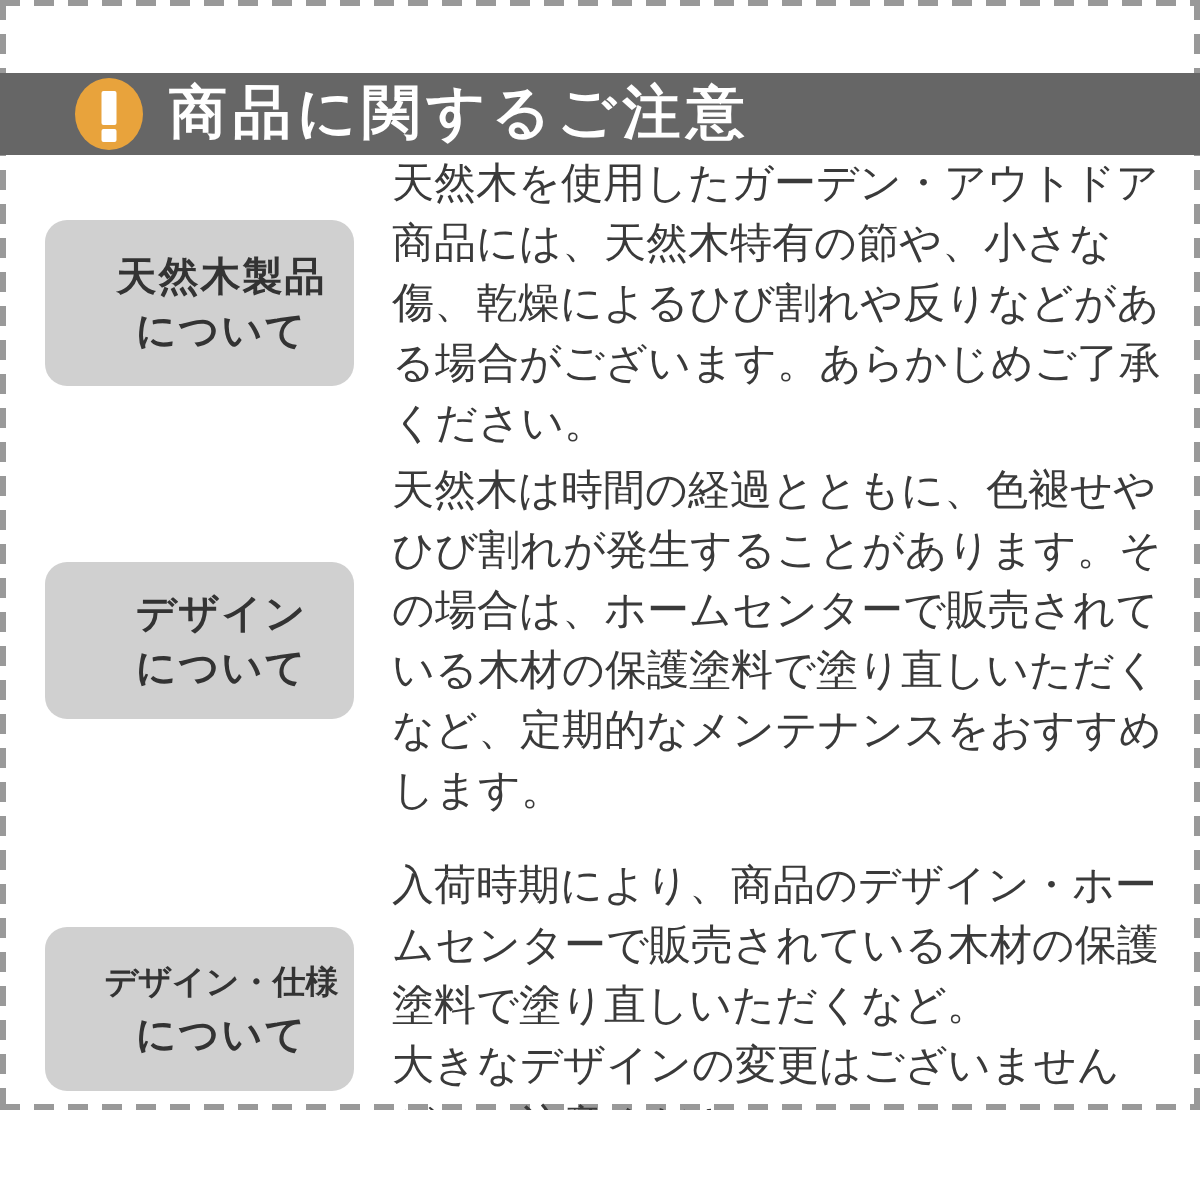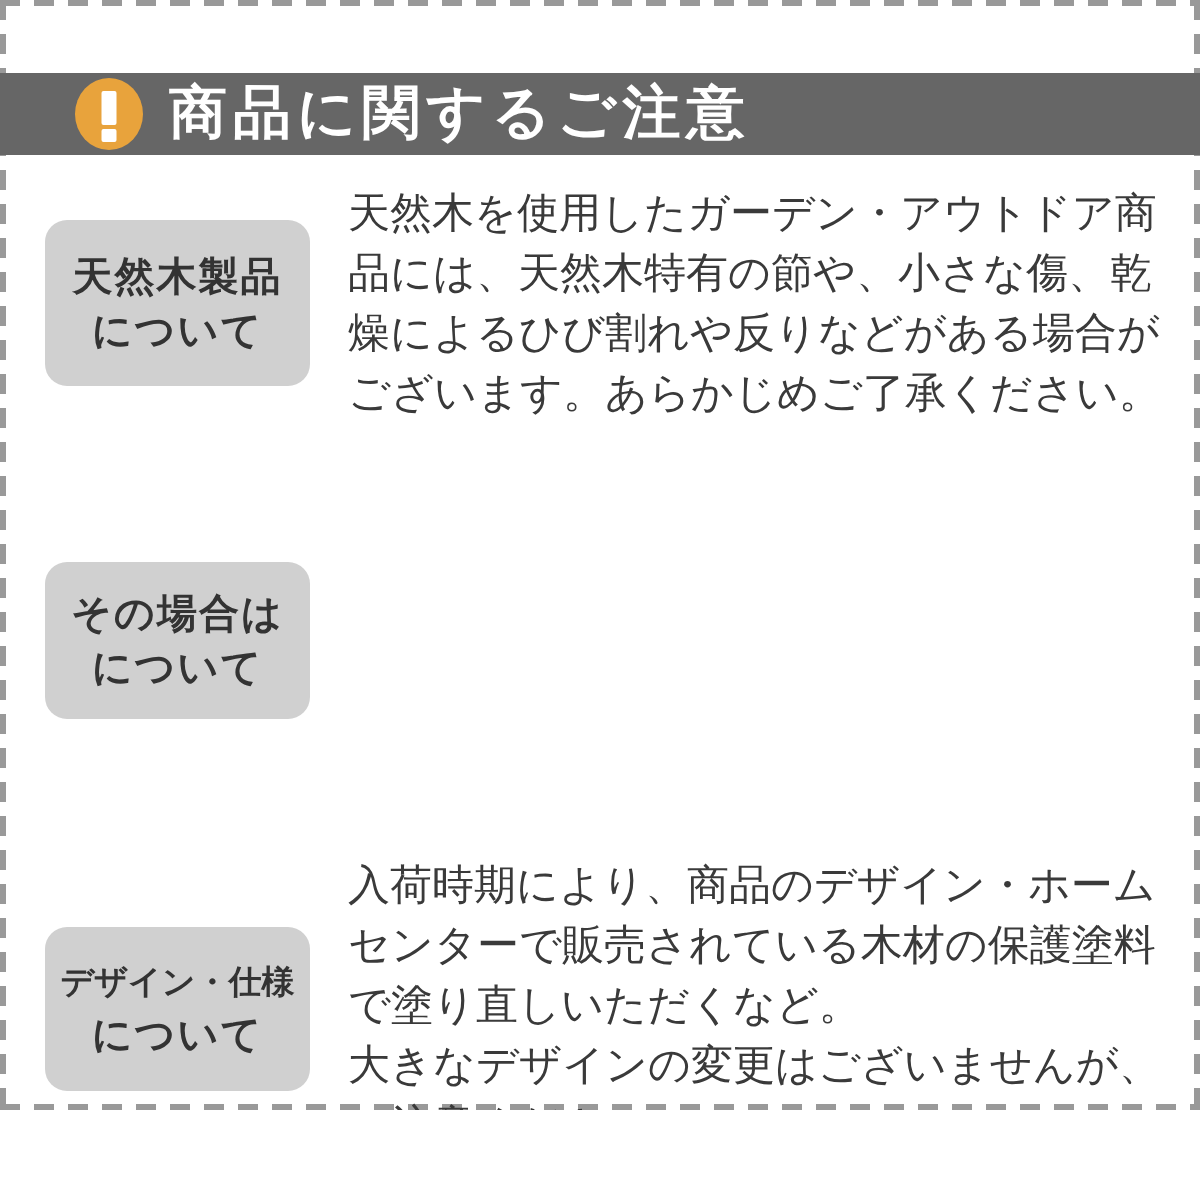--- a/index.html
+++ b/index.html
@@ -94,20 +94,21 @@
     width: 265px;
     background: #D0D0D0;
     border-radius: 22px;
     color: #333333;
     font-weight: bold;
     text-align: center;
     display: flex;
     flex-direction: column;
     justify-content: center;
     letter-spacing: 2px;
+    padding-left: 44px;
   }
   .section-1 .label-box { height: 166px; }
   .section-2 .label-box { height: 157px; }
   .section-3 .label-box { height: 164px; margin-top: 8px; }
 
   .label-line1, .label-line2 {
     font-size: 40px;
     line-height: 1.35;
   }
   .section-3 .label-line1 {
@@ -142,23 +143,24 @@
   <div class="section section-1">
     <div class="label-box">
       <div class="label-line1">天然木製品</div>
       <div class="label-line2">について</div>
     </div>
     <div class="section-body">天然木を使用したガーデン・アウトドア商品には、天然木特有の節や、小さな傷、乾燥によるひび割れや反りなどがある場合がございます。あらかじめご了承ください。</div>
   </div>
 
   <div class="section section-2">
     <div class="label-box">
-      <div class="label-line1">その場合は</div>
+      <div class="label-line1">デザイン</div>
       <div class="label-line2">について</div>
     </div>
+    <div class="section-body">天然木は時間の経過とともに、色褪せやひび割れが発生することがあります。その場合は、ホームセンターで販売されている木材の保護塗料で塗り直しいただくなど、定期的なメンテナンスをおすすめします。</div>
   </div>
 
   <div class="section section-3">
     <div class="label-box">
       <div class="label-line1">デザイン・仕様</div>
       <div class="label-line2">について</div>
     </div>
     <div class="section-body">入荷時期により、商品のデザイン・ホームセンターで販売されている木材の保護塗料で塗り直しいただくなど。
 大きなデザインの変更はございませんが、ご注意ください。</div>
   </div>

